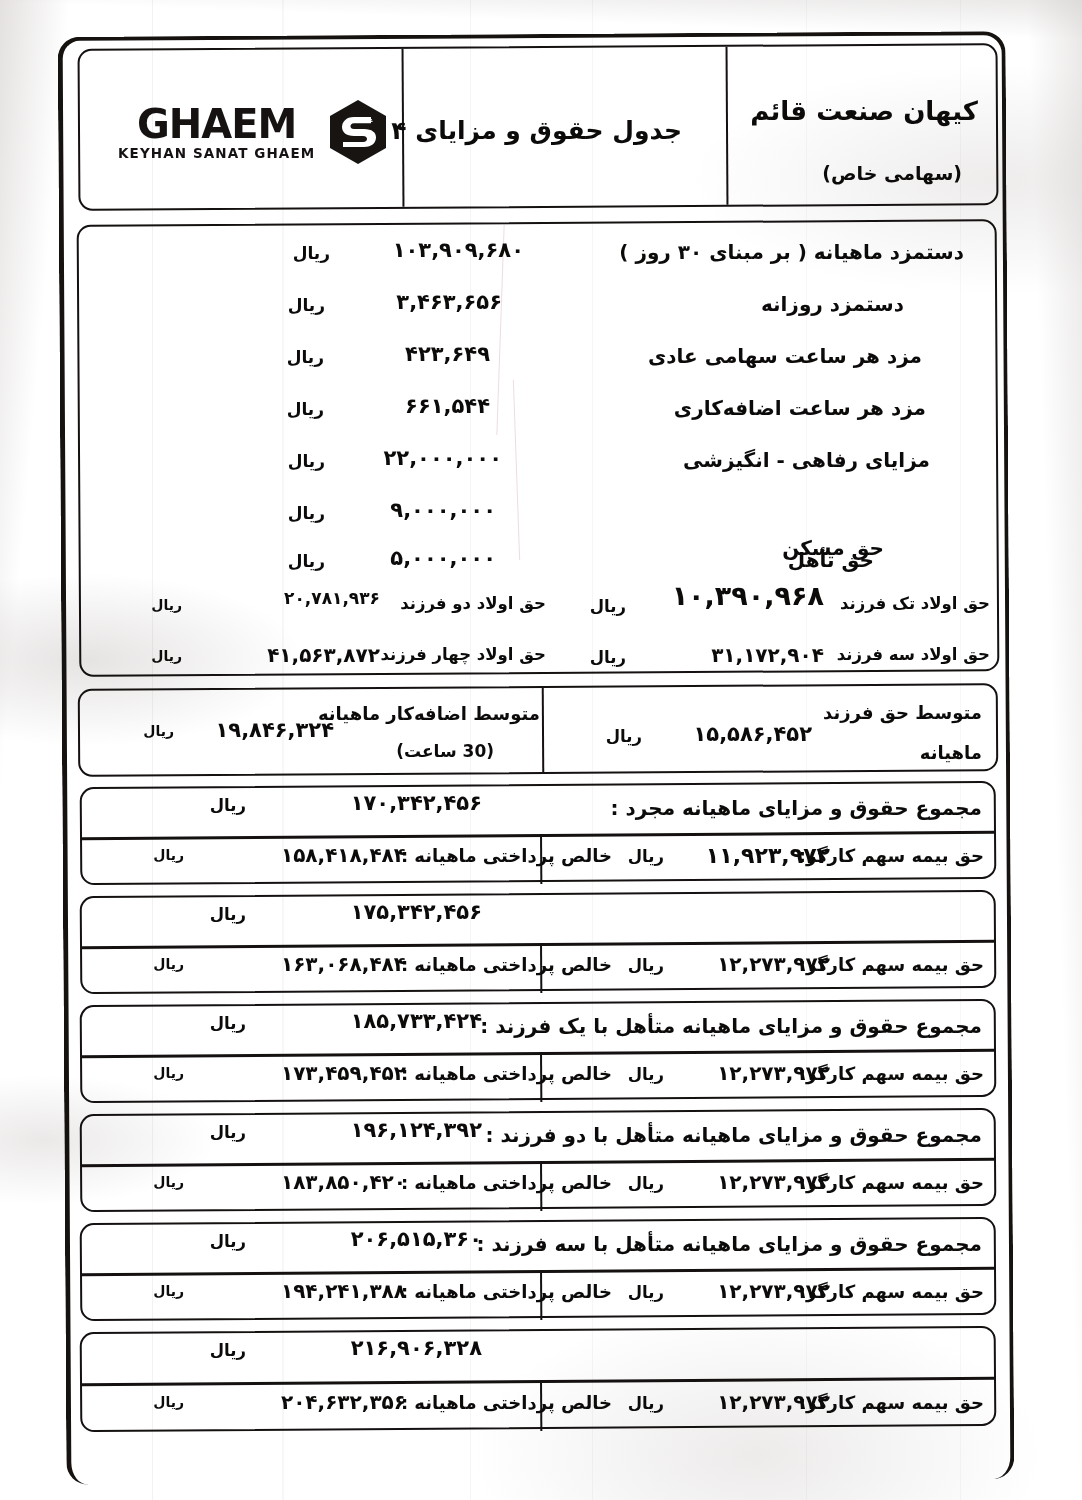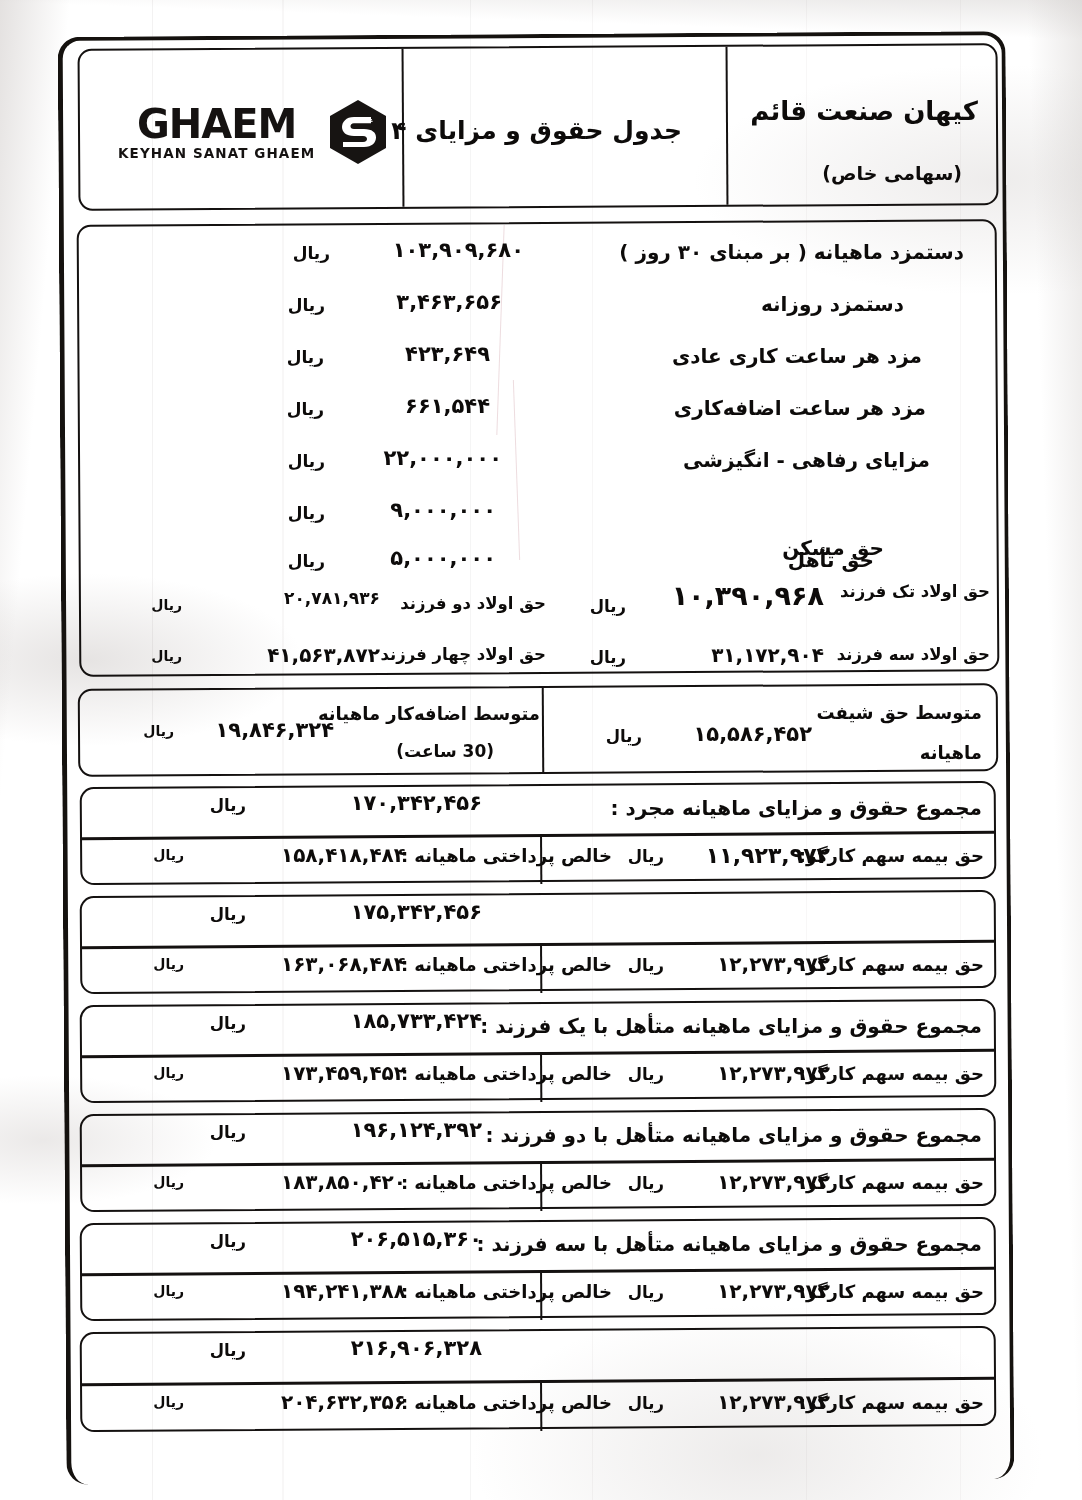--- a/index.html
+++ b/index.html
@@ -120,21 +120,21 @@
 
   <div>
     <div class="row-txt lbl" style="right:118px;top:240px;">دستمزد ماهیانه ( بر مبنای ۳۰ روز )</div>
     <div class="row-txt num" style="right:558px;top:238px;">۱۰۳,۹۰۹,۶۸۰</div>
     <div class="row-txt unit" style="right:752px;top:243px;">ریال</div>
 
     <div class="row-txt lbl" style="right:178px;top:292px;">دستمزد روزانه</div>
     <div class="row-txt num" style="right:580px;top:290px;">۳,۴۶۳,۶۵۶</div>
     <div class="row-txt unit" style="right:757px;top:295px;">ریال</div>
 
-    <div class="row-txt lbl" style="right:160px;top:344px;">مزد هر ساعت کاری عادی</div>
+    <div class="row-txt lbl" style="right:160px;top:344px;">مزد هر ساعت سهامی عادی</div>
     <div class="row-txt num" style="right:592px;top:342px;">۴۲۳,۶۴۹</div>
     <div class="row-txt unit" style="right:758px;top:347px;">ریال</div>
 
     <div class="row-txt lbl" style="right:156px;top:396px;">مزد  هر ساعت اضافه‌کاری</div>
     <div class="row-txt num" style="right:592px;top:394px;">۶۶۱,۵۴۴</div>
     <div class="row-txt unit" style="right:758px;top:399px;">ریال</div>
 
     <div class="row-txt lbl" style="right:152px;top:448px;">مزایای رفاهی -  انگیزشی</div>
     <div class="row-txt num" style="right:580px;top:446px;">۲۲,۰۰۰,۰۰۰</div>
     <div class="row-txt unit" style="right:757px;top:451px;">ریال</div>
@@ -143,39 +143,39 @@
     <div class="row-txt num" style="right:586px;top:498px;">۹,۰۰۰,۰۰۰</div>
     <div class="row-txt unit" style="right:757px;top:503px;">ریال</div>
 
     <div class="row-txt lbl" style="right:208px;top:548px;">حق تأهل</div>
     <div class="row-txt num" style="right:586px;top:546px;">۵,۰۰۰,۰۰۰</div>
     <div class="row-txt unit" style="right:757px;top:551px;">ریال</div>
   </div>
 
   <div>
 
-    <div class="row-txt sm" style="right:92px;top:582px;">حق اولاد تک فرزند</div>
+    <div class="row-txt sm" style="right:92px;top:594px;">حق اولاد تک فرزند</div>
     <div class="row-txt num" style="right:258px;top:580px;font-size:27px;">۱۰,۳۹۰,۹۶۸</div>
     <div class="row-txt sm" style="right:456px;top:597px;">ریال</div>
     <div class="row-txt sm" style="right:536px;top:594px;">حق اولاد دو فرزند</div>
     <div class="row-txt num" style="right:702px;top:588px;font-size:17px;">۲۰,۷۸۱,۹۳۶</div>
     <div class="row-txt sm" style="right:900px;top:597px;font-size:14px;">ریال</div>
 
     <div class="row-txt sm" style="right:92px;top:645px;">حق اولاد  سه فرزند</div>
     <div class="row-txt num" style="right:258px;top:643px;font-size:20px;">۳۱,۱۷۲,۹۰۴</div>
     <div class="row-txt sm" style="right:456px;top:648px;">ریال</div>
     <div class="row-txt sm" style="right:536px;top:645px;">حق اولاد چهار فرزند</div>
     <div class="row-txt num" style="right:702px;top:643px;font-size:20px;">۴۱,۵۶۳,۸۷۲</div>
     <div class="row-txt sm" style="right:900px;top:648px;font-size:14px;">ریال</div>
   </div>
 
   <div class="blk" style="left:78px;top:686px;width:920px;height:88px;transform:rotate(-.35deg);">
     <div class="vline" style="right:452px;top:0;height:100%;"></div>
   </div>
-  <div class="row-txt lbl" style="right:100px;top:702px;font-size:18px;">متوسط حق شیفت</div>
+  <div class="row-txt lbl" style="right:100px;top:702px;font-size:18px;">متوسط حق فرزند</div>
   <div class="row-txt lbl" style="right:100px;top:742px;font-size:18px;">ماهیانه</div>
   <div class="row-txt num" style="right:270px;top:722px;">۱۵,۵۸۶,۴۵۲</div>
   <div class="row-txt sm" style="right:440px;top:727px;">ریال</div>
 
   <div class="row-txt lbl" style="right:542px;top:703px;font-size:18px;">متوسط  اضافه‌کار ماهیانه</div>
   <div class="row-txt lbl" style="right:588px;top:741px;font-size:17px;">(30 ساعت)</div>
   <div class="row-txt num" style="right:748px;top:718px;">۱۹,۸۴۶,۳۲۴</div>
   <div class="row-txt sm" style="right:908px;top:723px;font-size:14px;">ریال</div>
 
   <div class="blk" style="left:80px;top:784px;width:916px;height:98px;transform:rotate(-.4deg);">

